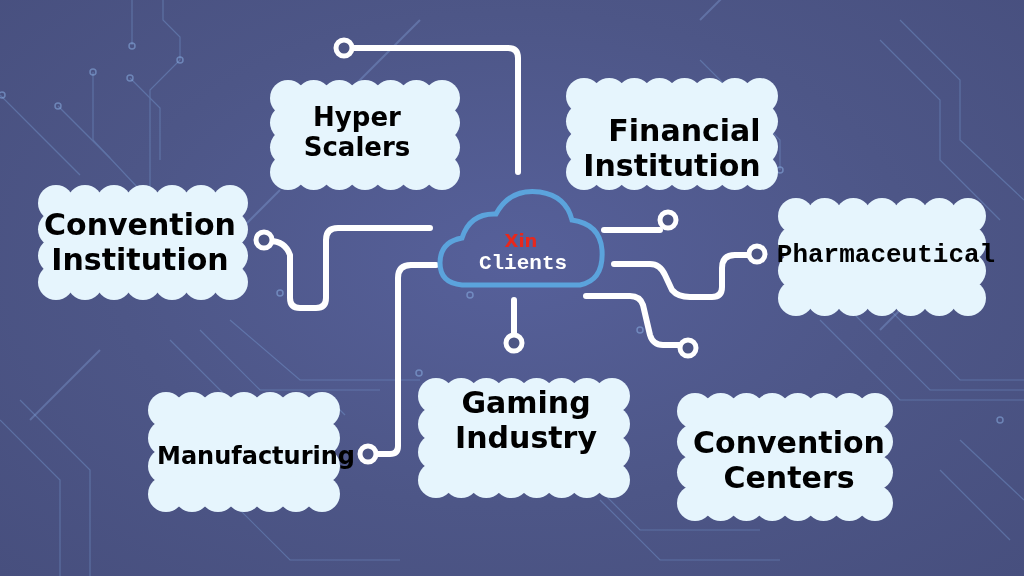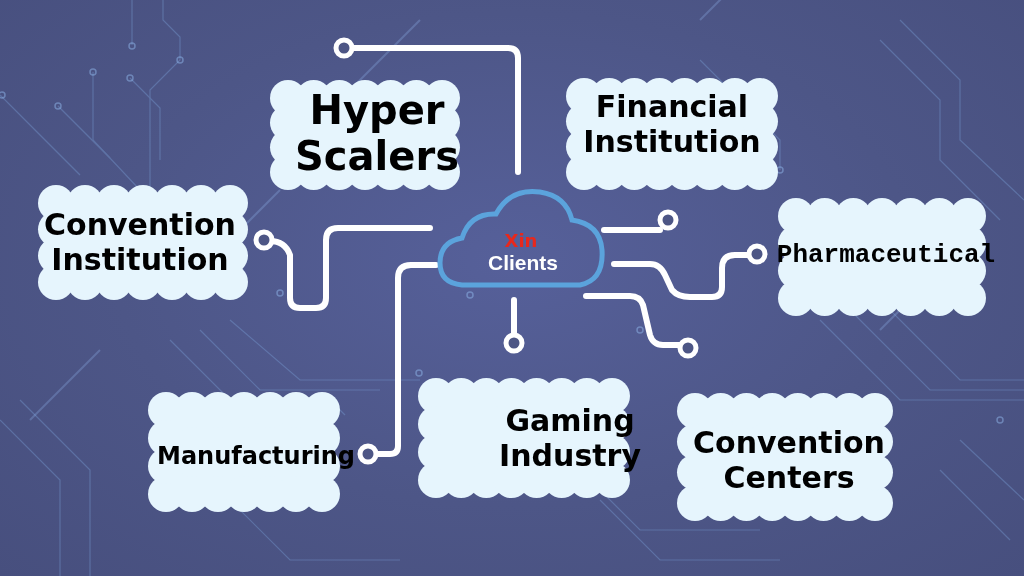--- a/index.html
+++ b/index.html
@@ -3,21 +3,21 @@
 <meta charset="utf-8">
 <style>
   html, body { margin:0; padding:0; }
   body { width:1024px; height:576px; overflow:hidden; background:#4d5685; font-family:"Liberation Sans", sans-serif; }
   #stage { position:relative; width:1024px; height:576px;
     background: radial-gradient(ellipse at 50% 45%, #56609a 0%, #4d5687 55%, #474f7e 100%); }
   svg#bg, svg#fg { position:absolute; left:0; top:0; }
   .label { position:absolute; text-align:center; font-weight:bold; color:#000; line-height:1.15; white-space:nowrap;
     font-family:"DejaVu Sans", sans-serif; transform:translate(-50%,-50%); }
   .center-xin { position:absolute; font-weight:bold; color:#e8281c; font-size:18px; transform:translate(-50%,-50%); font-family:"DejaVu Sans", sans-serif;}
-  .center-clients { position:absolute; font-weight:bold; color:#ffffff; font-size:21px; transform:translate(-50%,-50%); font-family:Liberation Sans, sans-serif;}
+  .center-clients { position:absolute; font-weight:bold; color:#ffffff; font-size:21px; transform:translate(-50%,-50%); font-family:Liberation Mono, monospace;}
 </style>
 </head>
 <body>
 
 <div id="stage">
   <svg id="bg" width="1024" height="576">
     <g stroke="#7fa8e0" stroke-width="1.2" fill="none" opacity="0.35">
       <path d="M132 0 V45 M163 0 V20 L180 37 V60 L150 90 V200"></path>
       <path d="M93 72 V140 L140 190 V260"></path>
       <path d="M0 95 L40 135 L80 175"></path>
@@ -238,39 +238,39 @@
           <circle cx="875" cy="472.3333333333333" r="18"></circle>
         </g>
       </g>
 
     <path fill="none" stroke="#5ba3dc" stroke-width="5" d="M462 285 Q440 283 440 263 Q440 242 462 238 Q470 213 496 214 Q510 188 540 192 Q566 196 572 220 Q600 224 602 250 Q604 280 580 285 Z"></path>
   </svg>
 
   <div class="center-xin" style="left:521px;top:240px;">Xin</div>
   <div class="center-clients" style="left:523px;top:263px;">Clients</div>
 
-  <div class="label" style="left:357px;top:133px;font-size:40px;margin-left:20px;">
+  <div class="label" style="left:357px;top:133px;font-size:26px;">
     <div>Hyper</div>
     <div>Scalers</div>
   </div>
-  <div class="label" style="left:672px;top:124px;font-size:30px;">
+  <div class="label" style="left:672px;top:148px;font-size:30px;text-align:right;">
     <div>Financial</div>
     <div>Institution</div>
   </div>
   <div class="label" style="left:140px;top:242px;font-size:30px;">
     <div>Convention</div>
     <div>Institution</div>
   </div>
   <div class="label" style="left:886px;top:256px;font-size:26px;font-family:Liberation Mono, monospace;">
     <div>Pharmaceutical</div>
   </div>
   <div class="label" style="left:256px;top:457px;font-size:24px;">
     <div>Manufacturing</div>
   </div>
-  <div class="label" style="left:526px;top:438px;font-size:30px;margin-left:44px;">
+  <div class="label" style="left:526px;top:420px;font-size:30px;">
     <div>Gaming</div>
     <div>Industry</div>
   </div>
   <div class="label" style="left:789px;top:460px;font-size:30px;text-align:center;">
     <div>Convention</div>
     <div>Centers</div>
   </div>
 </div>
 
 </body></html>

